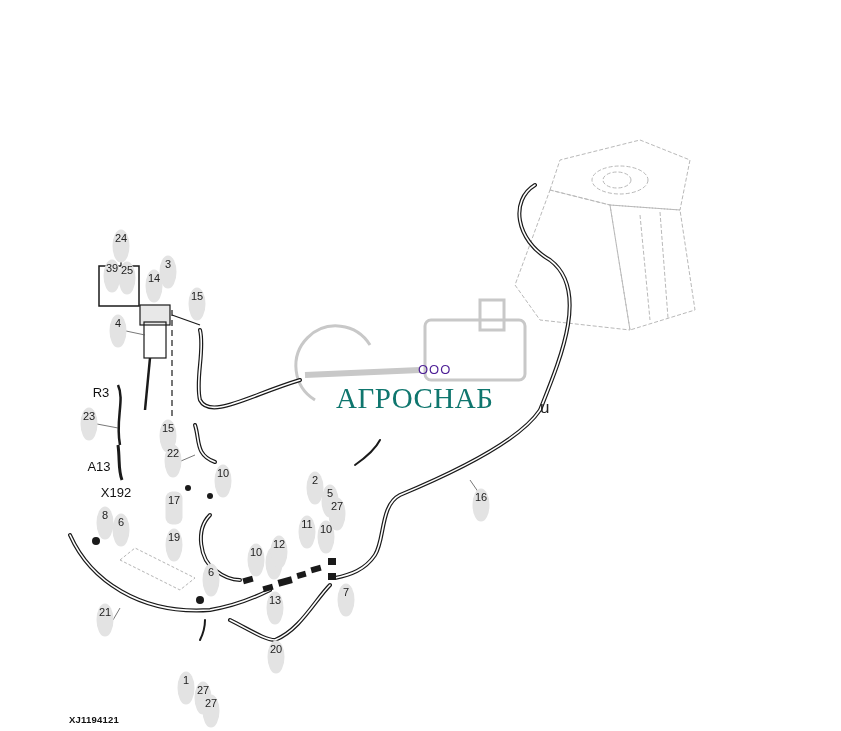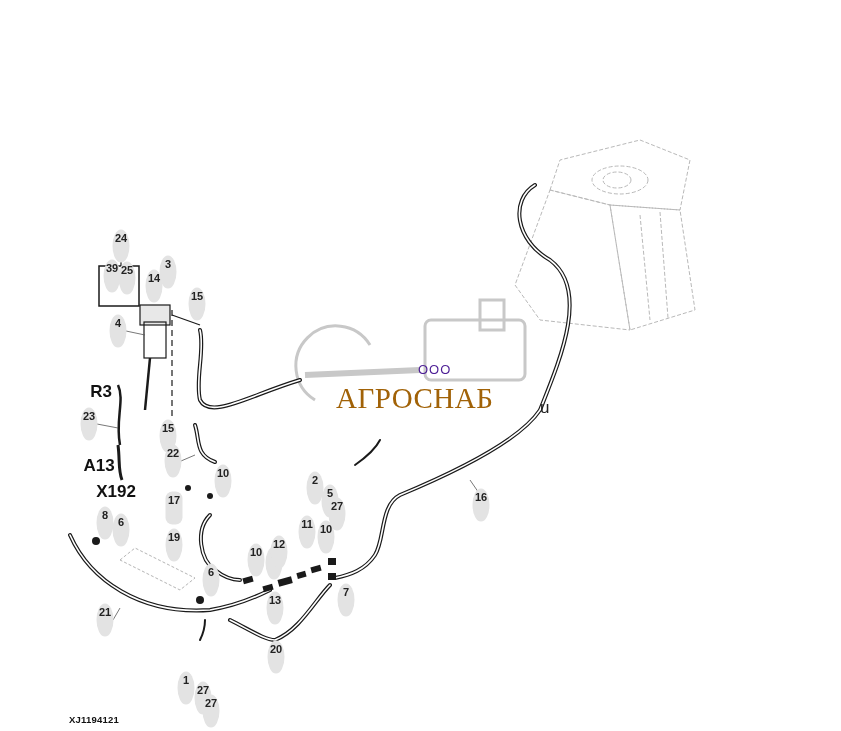--- a/index.html
+++ b/index.html
@@ -1,28 +1,28 @@
 <!DOCTYPE html>
 <html><head>
 <meta charset="utf-8">
 <style>
   html, body { margin: 0; padding: 0; background: #ffffff; }
   body { width: 841px; height: 731px; position: relative; overflow: hidden;
          font-family: "Liberation Sans", sans-serif; }
   #diagram { position: absolute; left: 0; top: 0; width: 841px; height: 731px; }
   .callout { position: absolute; transform: translate(-50%, -50%);
              width: 17px; height: 33px; border-radius: 50%; background: #e3e3e3;
-             color: #222; font-weight: bold; font-size: 11px; line-height: 17px;
+             color: #222; font-weight: normal; font-size: 11px; line-height: 17px;
              text-align: center; }
   .plain-label { position: absolute; transform: translate(-50%, -50%);
-                 color: #111; font-weight: bold; font-size: 17px; white-space: nowrap; }
+                 color: #111; font-weight: normal; font-size: 13px; white-space: nowrap; }
   .figure-id { position: absolute; left: 69px; top: 714px; font-size: 9.5px;
                font-weight: bold; color: #111; letter-spacing: 0.2px; }
   .watermark { position: absolute; left: 336px; top: 382px; font-family: "Liberation Serif", serif;
-               font-size: 29px; color: #a16207; letter-spacing: 0.5px; }
+               font-size: 29px; color: #0f766e; letter-spacing: 0.5px; }
   .watermark-ooo { position: absolute; left: 418px; top: 362px; font-size: 13px; color: #4c1d95;
                    font-family: "Liberation Sans", sans-serif; letter-spacing: 1px; }
   .watermark-u { position: absolute; left: 540px; top: 398px; font-size: 17px; color: #222;
                  font-family: "Liberation Sans", sans-serif; }
 </style>
 </head>
 <body>
 
 <svg id="diagram" viewBox="0 0 841 731" xmlns="http://www.w3.org/2000/svg">
 

